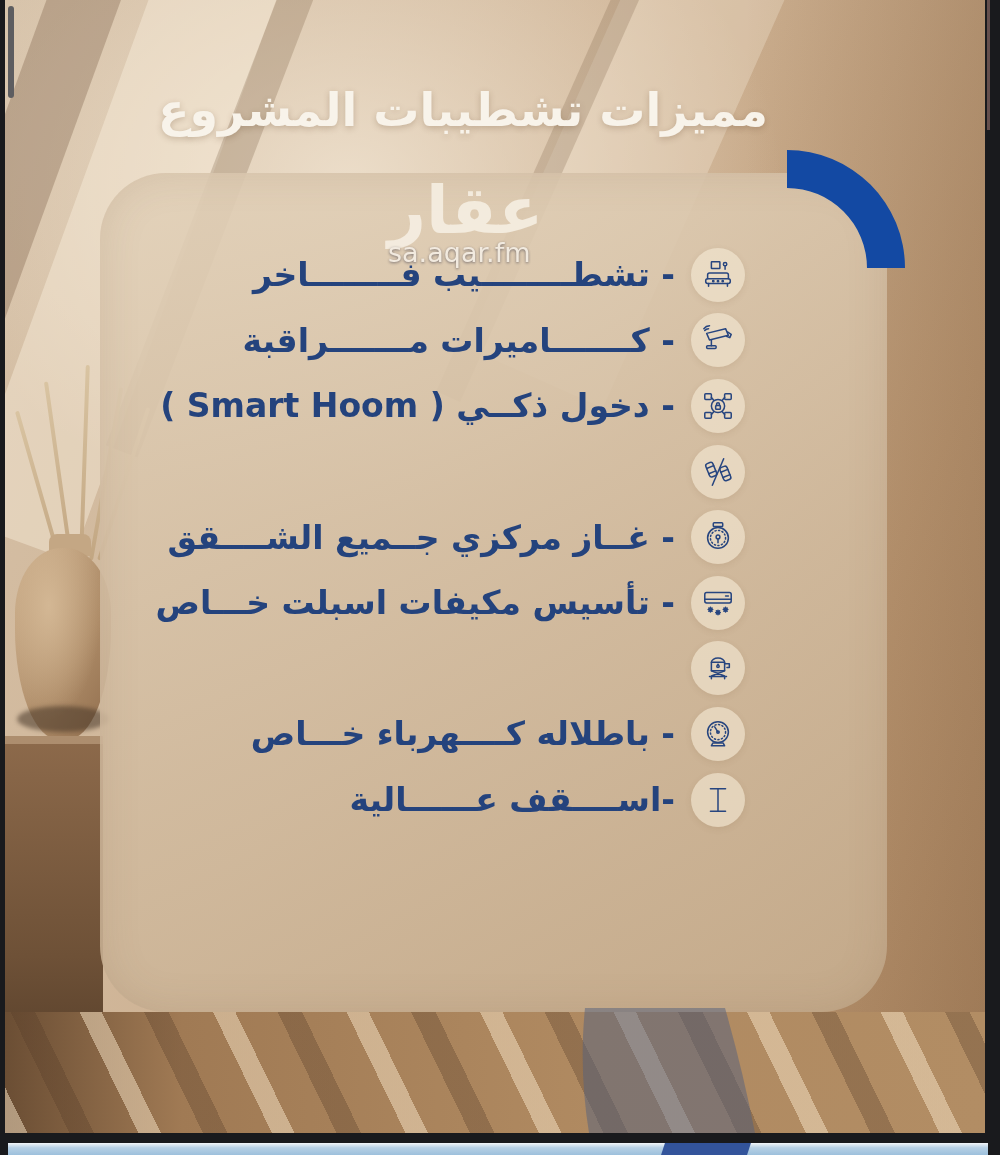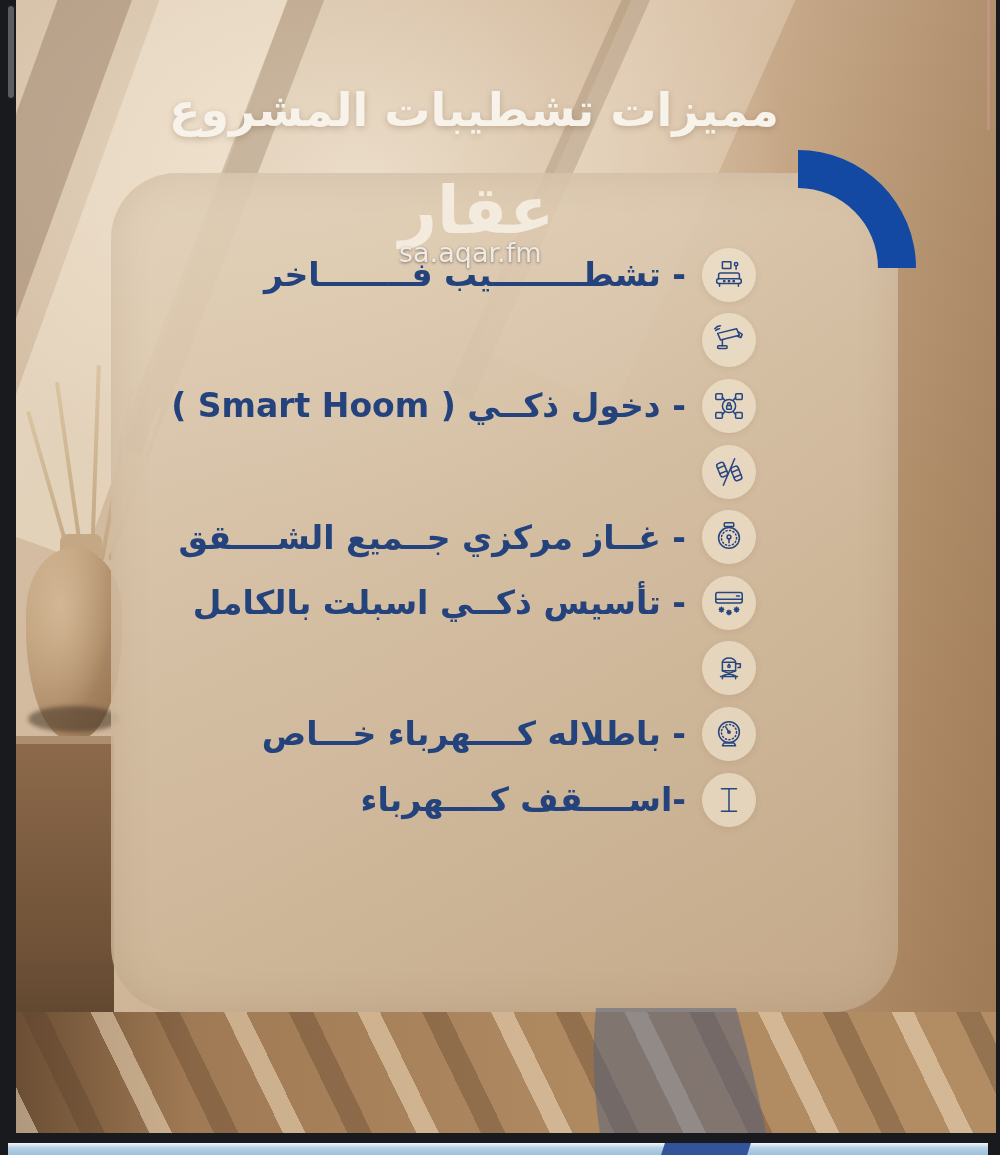--- a/index.html
+++ b/index.html
@@ -3,21 +3,21 @@
 <meta charset="utf-8">
 <style>
   html,body{margin:0;padding:0;}
   body{
     width:1000px;height:1155px;position:relative;overflow:hidden;
     background:#191a1d;
     font-family:"DejaVu Sans","Liberation Sans",sans-serif;
   }
   
   .photo{
-    position:absolute;left:16px;top:0;width:980px;height:1133px;overflow:hidden;
+    position:absolute;left:5px;top:0;width:980px;height:1133px;overflow:hidden;
     background:
       radial-gradient(ellipse 620px 480px at 35% 16%, rgba(242,230,212,.8), rgba(242,230,212,0) 70%),
       linear-gradient(115deg,#d6c2a9 0%,#cfb496 42%,#bb9772 76%,#aa845f 100%);
   }
   .band{position:absolute;}
   .band.dark1{left:-40px;top:-80px;width:70px;height:620px;background:rgba(112,84,58,.30);transform:rotate(20deg);}
   .band.lite1{left:60px;top:-80px;width:120px;height:640px;background:rgba(252,242,224,.40);transform:rotate(20deg);}
   .band.dark2{left:200px;top:-90px;width:34px;height:560px;background:rgba(116,88,60,.25);transform:rotate(21deg);}
   .band.lite2{left:560px;top:-120px;width:150px;height:520px;background:rgba(250,240,222,.30);transform:rotate(24deg);}
   .band.dark3{left:540px;top:-120px;width:26px;height:540px;background:rgba(116,88,60,.22);transform:rotate(24deg);}
@@ -119,20 +119,21 @@
     <div class="row">
       <span class="icirc">
           <svg class="ic" viewBox="0 0 36 36">
         <path d="M6 11 L26 6 L29 13 L9 18 Z"></path>
             <path d="M28 9.5 l4 2.5 -1.5 3.5 -3.5 -1.5"></path>
         <path d="M11 18 v6"></path>
             <rect x="6" y="24" width="10" height="3" rx="1"></rect>
         <path d="M8 6 a5 5 0 0 0 -4 2 M9 3 a8 8 0 0 0 -6 3"></path>
           </svg>
         </span>
+      <span class="label">- كـــــــاميرات مـــــــراقبة</span>
     </div>
 
     <div class="row">
       <span class="icirc">
           <svg class="ic" viewBox="0 0 36 36">
         <rect x="4" y="5" width="7" height="6" rx="1"></rect>
             <rect x="25" y="5" width="7" height="6" rx="1"></rect>
         <rect x="4" y="25" width="7" height="6" rx="1"></rect>
             <rect x="25" y="25" width="7" height="6" rx="1"></rect>
         <circle cx="18" cy="18" r="7"></circle>
@@ -183,21 +184,21 @@
               <path d="M-2.4 0 H2.4 M0 -2.4 V2.4 M-1.7 -1.7 L1.7 1.7 M-1.7 1.7 L1.7 -1.7"></path>
             </g>
         <g transform="translate(18 28)">
               <path d="M-2.4 0 H2.4 M0 -2.4 V2.4 M-1.7 -1.7 L1.7 1.7 M-1.7 1.7 L1.7 -1.7"></path>
             </g>
         <g transform="translate(26 25)">
               <path d="M-2.4 0 H2.4 M0 -2.4 V2.4 M-1.7 -1.7 L1.7 1.7 M-1.7 1.7 L1.7 -1.7"></path>
             </g>
           </svg>
         </span>
-      <span class="label">- تأسيس ذكــي اسبلت بالكامل</span>
+      <span class="label">- تأسيس مكيفات اسبلت خـــاص</span>
     </div>
 
     <div class="row">
       <span class="icirc">
           <svg class="ic" viewBox="0 0 36 36">
         <path d="M11 12 a7 4.5 0 0 1 14 0"></path>
             <rect x="11" y="12" width="14" height="9"></rect>
         <path d="M18 14 c-1.7 2.1 -1.7 3.4 0 3.4 c1.7 0 1.7 -1.3 0 -3.4"></path>
         <path d="M25 13.5 h5 v4 M30 17.5 h-2.5"></path>
         <path d="M11 21 L25 26.5 M25 21 L11 26.5 M9 27 h18 M11 27 v2.5 M25 27 v2.5"></path>
@@ -218,21 +219,21 @@
       <span class="label">- باطلاله كــــهرباء خـــاص</span>
     </div>
 
 
     <div class="row">
       <span class="icirc">
           <svg class="ic" viewBox="0 0 36 36">
         <path d="M10 6 h16 M18 6 v24 M10 30 h16"></path>
           </svg>
         </span>
-      <span class="label">-اســــقف كــــهرباء</span>
+      <span class="label">-اســــقف عــــــالية</span>
     </div>
 
   </div>
 
   <div class="wm">
     <div class="wm-logo">عقار</div>
     <div class="wm-site">sa.aqar.fm</div>
   </div>
 
 </div>

